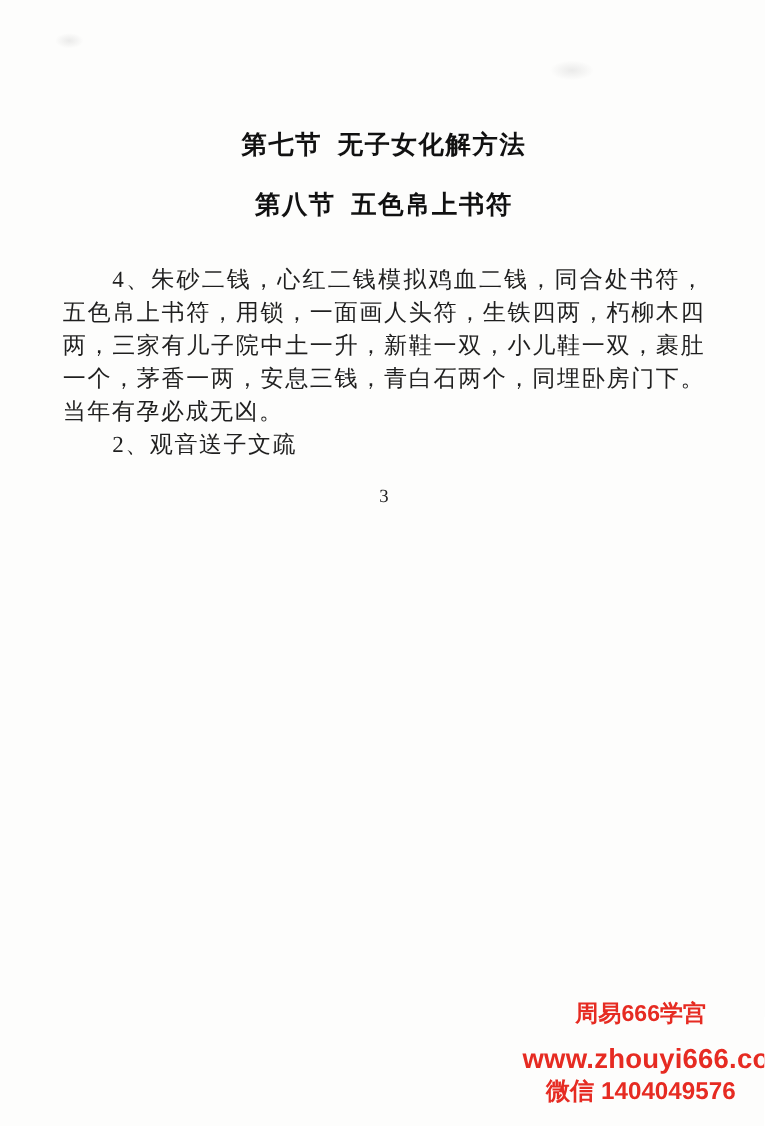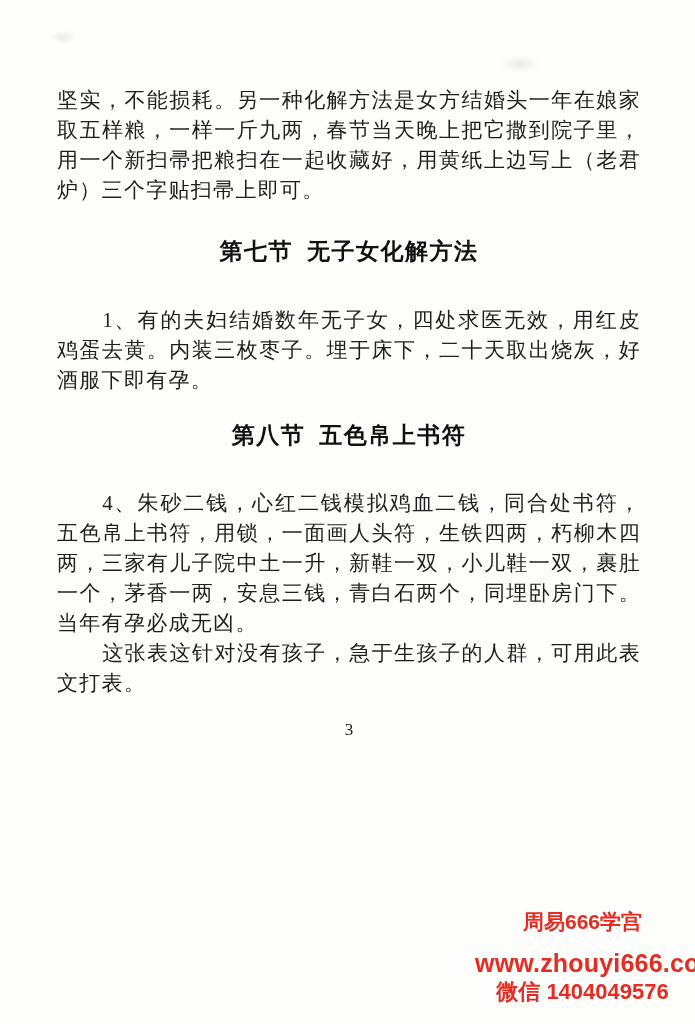--- a/index.html
+++ b/index.html
@@ -85,36 +85,34 @@
 </head>
 <body>
 
 <div class="page">
 
   <div class="smudge s1"></div>
   <div class="smudge s2"></div>
 
   <div class="body-text">
 
-    <p class="para">坚实，不能损耗。另一种化解方法是女方结婚头一年在娘家取五样粮，一样一斤九两，春节当天晚上把它撒到院子里，用一个新扫帚把粮扫在一起收藏好，用黄纸上边写上（老君炉）三个字贴扫帚上即可。</p>
 
     <h2 class="section-heading m-h1">
       <span>第七节</span><span class="gap">无子女化解方法</span>
     </h2>
 
-    <p class="para indent m-p2">1、有的夫妇结婚数年无子女，四处求医无效，用红皮鸡蛋去黄。内装三枚枣子。埋于床下，二十天取出烧灰，好酒服下即有孕。</p>
 
     <h2 class="section-heading m-h2">
       <span>第八节</span><span class="gap">五色帛上书符</span>
     </h2>
 
     <p class="para indent m-p3">4、朱砂二钱，心红二钱模拟鸡血二钱，同合处书符，五色帛上书符，用锁，一面画人头符，生铁四两，朽柳木四两，三家有儿子院中土一升，新鞋一双，小儿鞋一双，裹肚一个，茅香一两，安息三钱，青白石两个，同埋卧房门下。当年有孕必成无凶。</p>
 
+    <p class="para indent">2、观音送子文疏</p>
 
-    <p class="para indent">这张表这针对没有孩子，急于生孩子的人群，可用此表文打表。</p>
 
 
     <div class="page-number">3</div>
   </div>
 
   <div class="watermark" style="color: rgb(230, 43, 34);">
     <div class="wm1">周易666学宫</div>
     <div class="wm2">www.zhouyi666.com</div>
     <div class="wm3">微信 1404049576</div>
   </div>

